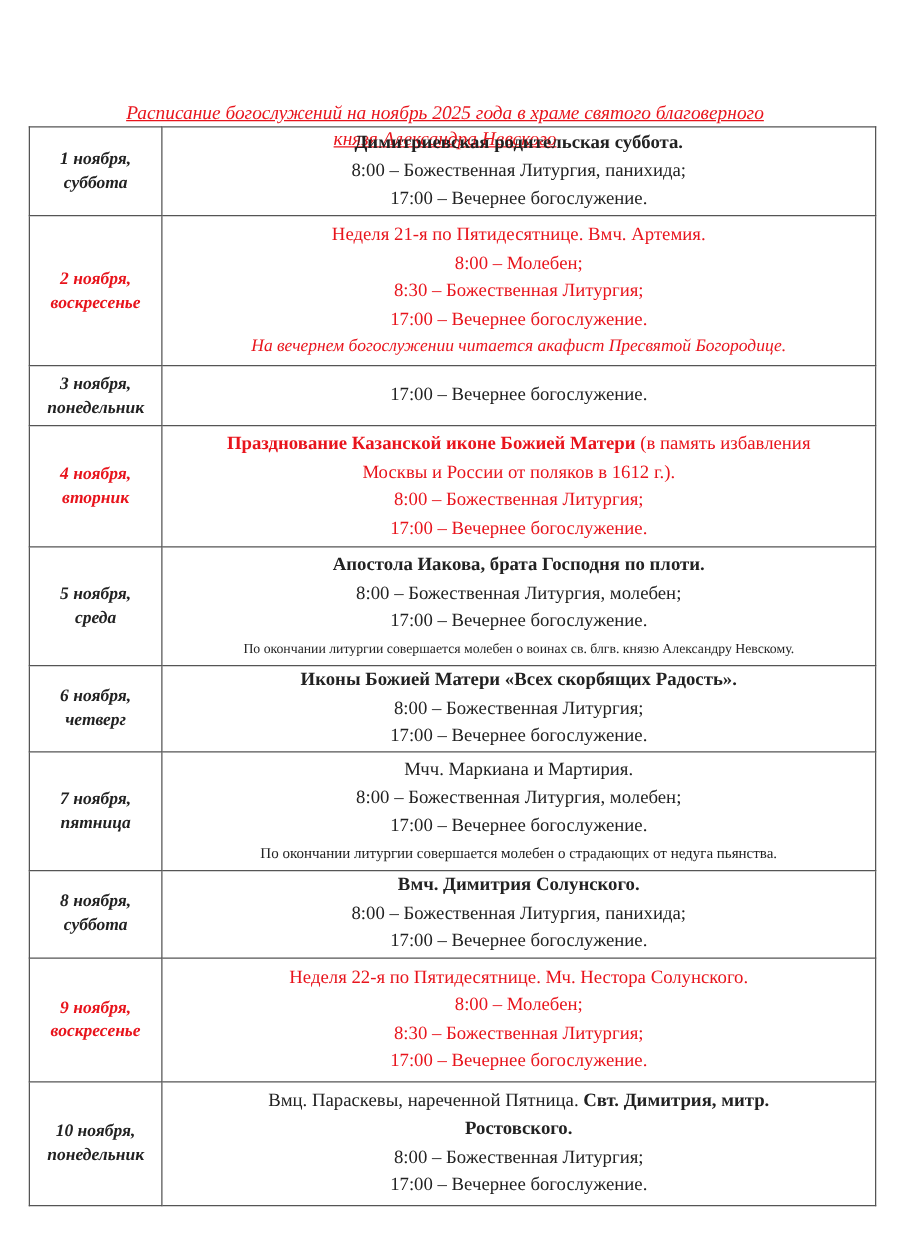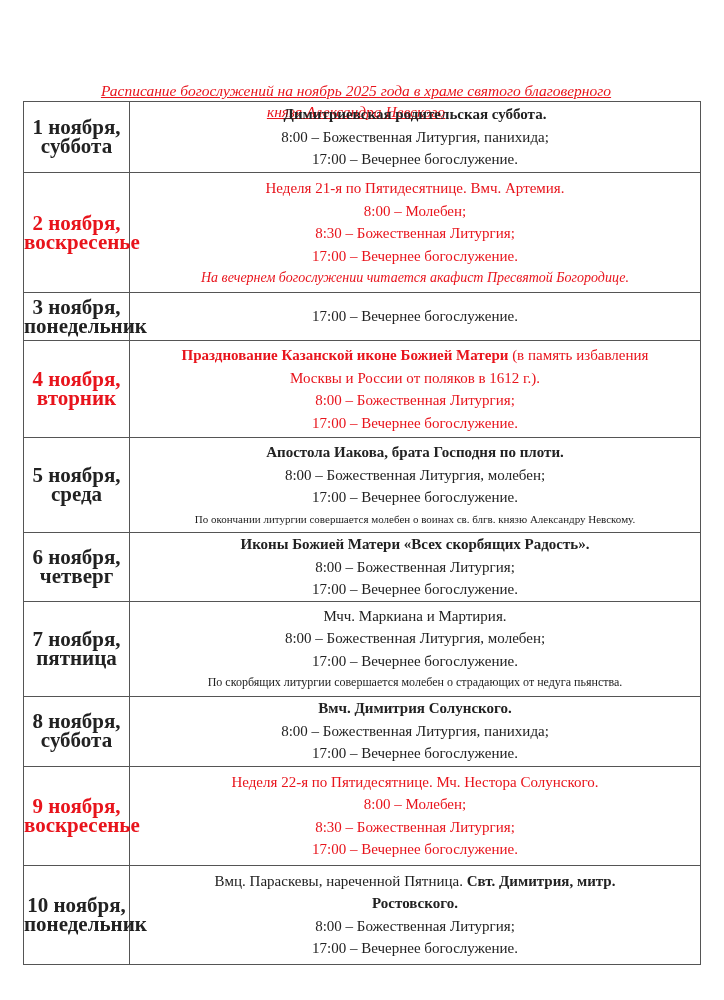--- a/index.html
+++ b/index.html
@@ -4,21 +4,21 @@
 <style>
   html, body { margin: 0; padding: 0; background: #ffffff; }
   body { width: 724px; height: 1000px; position: relative; overflow: hidden;
          font-family: "Liberation Serif", "DejaVu Serif", serif; color: #222; }
   .title { position: absolute; left: 0; top: 40px; width: 712px; text-align: center;
            color: #e8141c; font-weight: normal; font-style: italic; font-size: 15.5px;
            line-height: 21px; text-decoration: underline; margin-top: 40px; }
   table.schedule { position: absolute; left: 23px; top: 101px; width: 678px;
                    border-collapse: collapse; table-layout: fixed; }
   table.schedule td { border: 1px solid #555; padding: 0; text-align: center; vertical-align: middle; }
-  td.date { width: 105px; font-weight: bold; font-size: 21px; line-height: 19px; }
+  td.date { width: 105px; font-weight: bold; font-style: italic; font-size: 14px; line-height: 19px; }
   td.content { font-size: 15px; line-height: 22.5px; }
   .red { color: #e8141c; }
   .bold { font-weight: bold; }
   .it { }
   .note { font-style: italic; font-size: 14px; line-height: 21px; }
   .note-small { font-size: 11px; line-height: 20px; }
   .line { display: block; }
   tr.r1 { height: 71px; } tr.r2 { height: 120px; } tr.r3 { height: 48px; }
   tr.r4 { height: 97px; } tr.r5 { height: 95px; } tr.r6 { height: 55px; }
   tr.r7 { height: 95px; } tr.r8 { height: 70px; } tr.r9 { height: 99px; }
@@ -112,21 +112,21 @@
 
   <tr class="r7">
     <td class="date">
       <span class="line">7 ноября,</span>
       <span class="line">пятница</span>
     </td>
     <td class="content">
       <span class="line">Мчч. Маркиана и Мартирия.</span>
       <span class="line it">8:00 – Божественная Литургия, молебен;</span>
       <span class="line it">17:00 – Вечернее богослужение.</span>
-      <span class="line note-small" style="font-size:12px">По скорбящих литургии совершается молебен о страдающих от недуга пьянства.</span>
+      <span class="line note-small" style="font-size:12px">По окончании литургии совершается молебен о страдающих от недуга пьянства.</span>
     </td>
   </tr>
 
   <tr class="r8">
     <td class="date">
       <span class="line">8 ноября,</span>
       <span class="line">суббота</span>
     </td>
     <td class="content">
       <span class="line bold">Вмч. Димитрия Солунского.</span>

